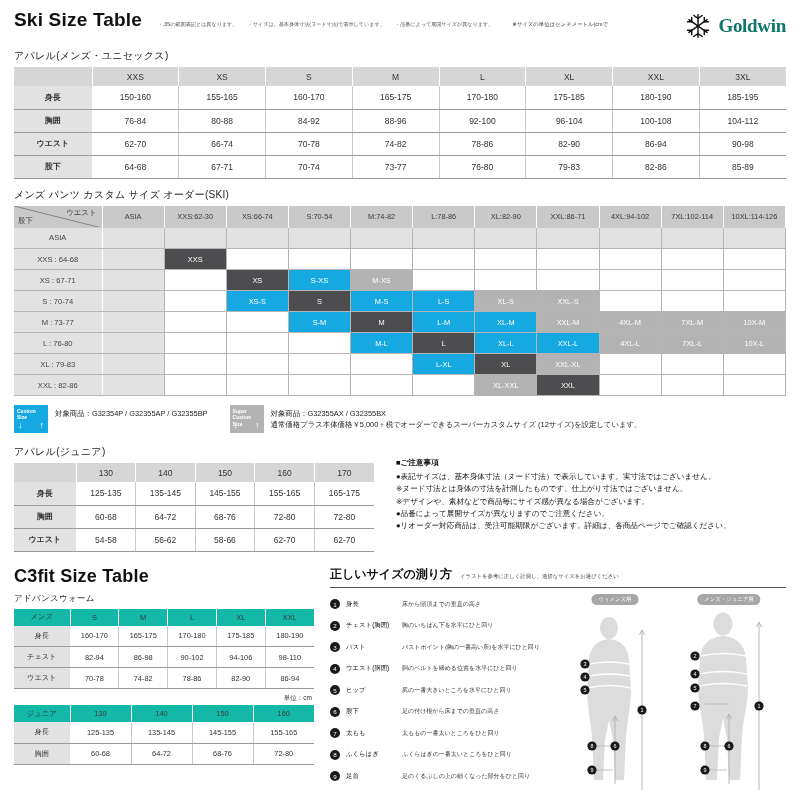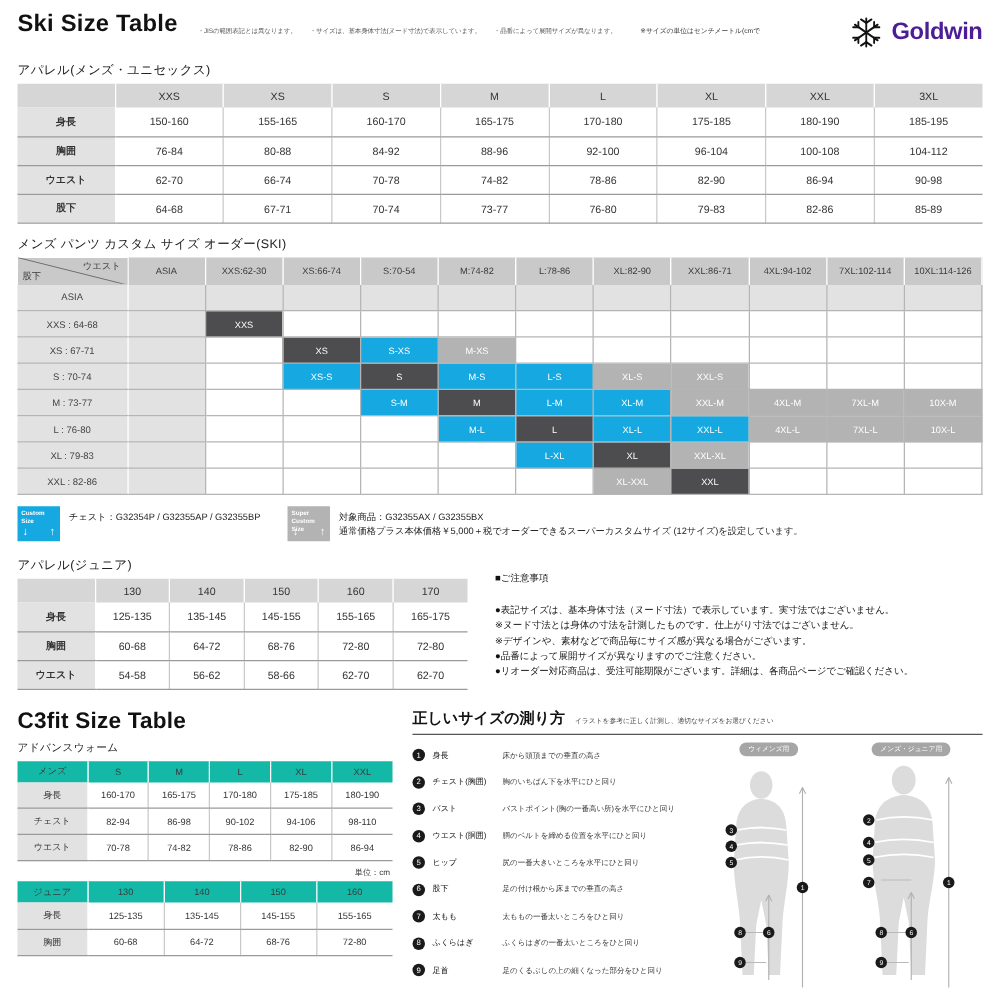--- a/index.html
+++ b/index.html
@@ -15,21 +15,21 @@
   .page { width: 800px; height: 800px; padding: 10px 14px 0 14px; position: relative; }
 
   
   .top-row { display: flex; align-items: flex-start; justify-content: space-between; }
   .h1 { font-size: 19px; font-weight: bold; letter-spacing: .2px; color: #111; line-height: 1.1; }
   .h1-note { font-size: 5.2px; color: #555; margin-left: 16px; padding-top: 11px; letter-spacing: -.1px; white-space: nowrap; }
   .h1-note span { margin-right: 9px; }
   .unit-note { font-size: 5.4px; color: #333; padding-top: 11px; margin-left: 10px; white-space: nowrap; }
   .brand { display: flex; align-items: center; gap: 6px; padding-top: 2px; }
   .brand-mark { width: 28px; height: 28px; }
-  .brand-name { font-size: 19px; font-weight: bold; letter-spacing: -.3px; color: #4c1d95; }
+  .brand-name { font-size: 19px; font-weight: bold; letter-spacing: -.3px; color: #0f766e; font-family: Liberation Serif, serif; }
 
   .sec-label { font-size: 10px; color: #222; margin: 9px 0 4px 0; letter-spacing: .3px; }
 
   
   table { border-collapse: collapse; width: 100%; table-layout: fixed; }
   .tbl td, .tbl th { font-weight: normal; font-size: 8px; text-align: center; color: #333; }
 
   
   .apparel { }
   .apparel th { background: #d6d6d6; height: 19px; font-size: 8.5px; color: #333;
@@ -64,21 +64,21 @@
   .badge.cyan { background: #16a9e1; }
   .badge.gray { background: #b3b3b3; }
   .badge .arr { position: absolute; right: 4px; bottom: 3px; font-size: 9px; line-height: 1; }
   .badge .arr2 { position: absolute; left: 4px; bottom: 3px; font-size: 9px; line-height: 1; }
   .legend-text { font-size: 7.4px; line-height: 1.55; color: #222; padding-top: 3px; }
 
   
   .mid { display: flex; gap: 22px; margin-top: 10px; }
   .mid-left { width: 360px; }
   .mid-right { flex: 1; padding-top: 15px; }
-  .notice-title { font-size: 7.6px; font-weight: normal; color: #111; margin-bottom: 14px; }
+  .notice-title { font-size: 7.6px; font-weight: bold; color: #111; margin-bottom: 3px; }
   .notice-line { font-size: 7.6px; color: #111; line-height: 1.62; }
 
   
   .c3-wrap { margin-top: 14px; display: flex; gap: 16px; }
   .c3-left { width: 300px; }
   .c3-right { flex: 1; }
   .h1b { font-size: 18px; font-weight: bold; color: #111; letter-spacing: .2px; }
   .unit-right { text-align: right; font-size: 6.5px; color: #333; margin: 5px 2px 2px 0; }
   .c3 th { background: #14b8a6; height: 17px; font-size: 7.4px; color: #3a3a3a; font-weight: normal;
            border-right: 1px solid #ffffff; }
@@ -353,21 +353,21 @@
   </table>
 
   <div class="legend">
     <div class="legend-block">
       <div class="badge cyan">
         <div>Custom</div>
         <div>Size</div>
         <span class="arr">↑</span>
         <span class="arr2">↓</span>
       </div>
-      <div class="legend-text">チェスト：G32354P / G32355AP / G32355BP</div>
+      <div class="legend-text">対象商品：G32354P / G32355AP / G32355BP</div>
     </div>
     <div class="legend-block second">
       <div class="badge gray">
         <div>Super</div>
         <div>Custom</div>
         <div>Size</div>
         <span class="arr">↑</span>
         <span class="arr2">↓</span>
       </div>
       <div class="legend-text">

